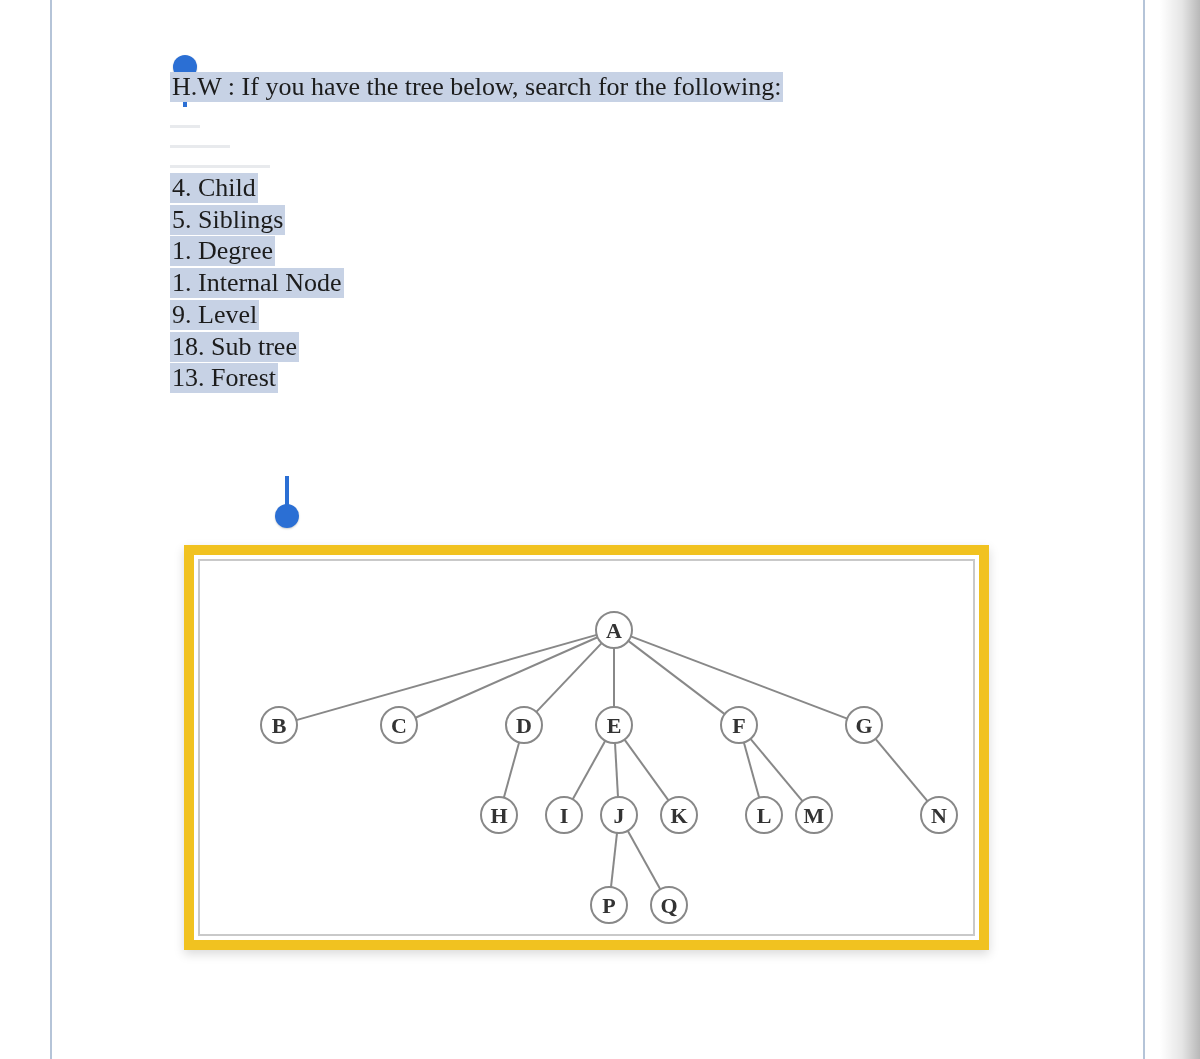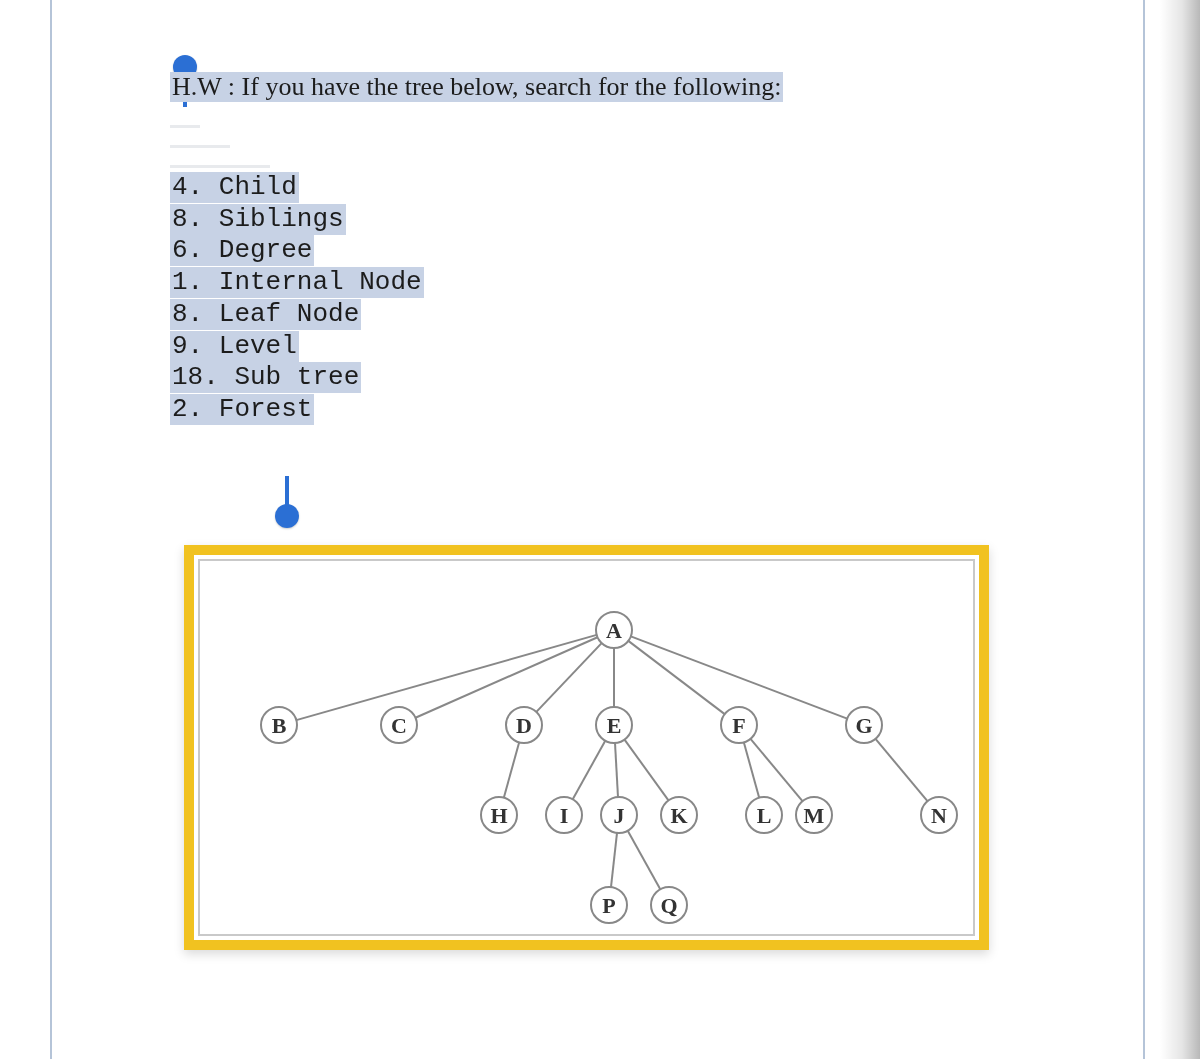--- a/index.html
+++ b/index.html
@@ -82,21 +82,20 @@
     background: #bcc3cc;
     opacity: 0.35;
   }
   .redacted-block.r1::after { width: 30px; }
   .redacted-block.r2::after { width: 60px; }
   .redacted-block.r3::after { width: 100px; }
 
   .qlist {
     margin-top: 2px;
     line-height: 1.22;
-    font-family: Liberation Mono, monospace;
   }
   .qlist span.row {
     display: block;
   }
 
   
   .handle {
     position: absolute;
     width: 24px;
     height: 24px;
@@ -189,27 +188,26 @@
 
     <div class="redacted-area">
       <span class="redacted-block r1"></span>
       <span class="redacted-block r2"></span>
       <span class="redacted-block r3"></span>
     </div>
 
     <div class="qlist" id="qlist">
 
     <span class="row"><span class="hl">4. Child</span></span>
-        <span class="row"><span class="hl">8. Siblings</span></span>
-        <span class="row"><span class="hl">6. Degree</span></span>
+        <span class="row"><span class="hl">5. Siblings</span></span>
+        <span class="row"><span class="hl">1. Degree</span></span>
         <span class="row"><span class="hl">1. Internal Node</span></span>
-        <span class="row"><span class="hl">8. Leaf Node</span></span>
         <span class="row"><span class="hl">9. Level</span></span>
         <span class="row"><span class="hl">18. Sub tree</span></span>
-        <span class="row"><span class="hl">2. Forest</span></span>
+        <span class="row"><span class="hl">13. Forest</span></span>
       </div>
   </div>
 
   <div class="handle bot"></div>
 
   <div class="figframe">
     <div class="inner"></div>
     <svg class="tree-svg" viewBox="0 0 785 385">
       <g id="edges-layer">
           <line x1="402.68284921414016" y1="79.91083380494533" x2="102.31715078585984" y2="165.08916619505467" class="edge"></line>

